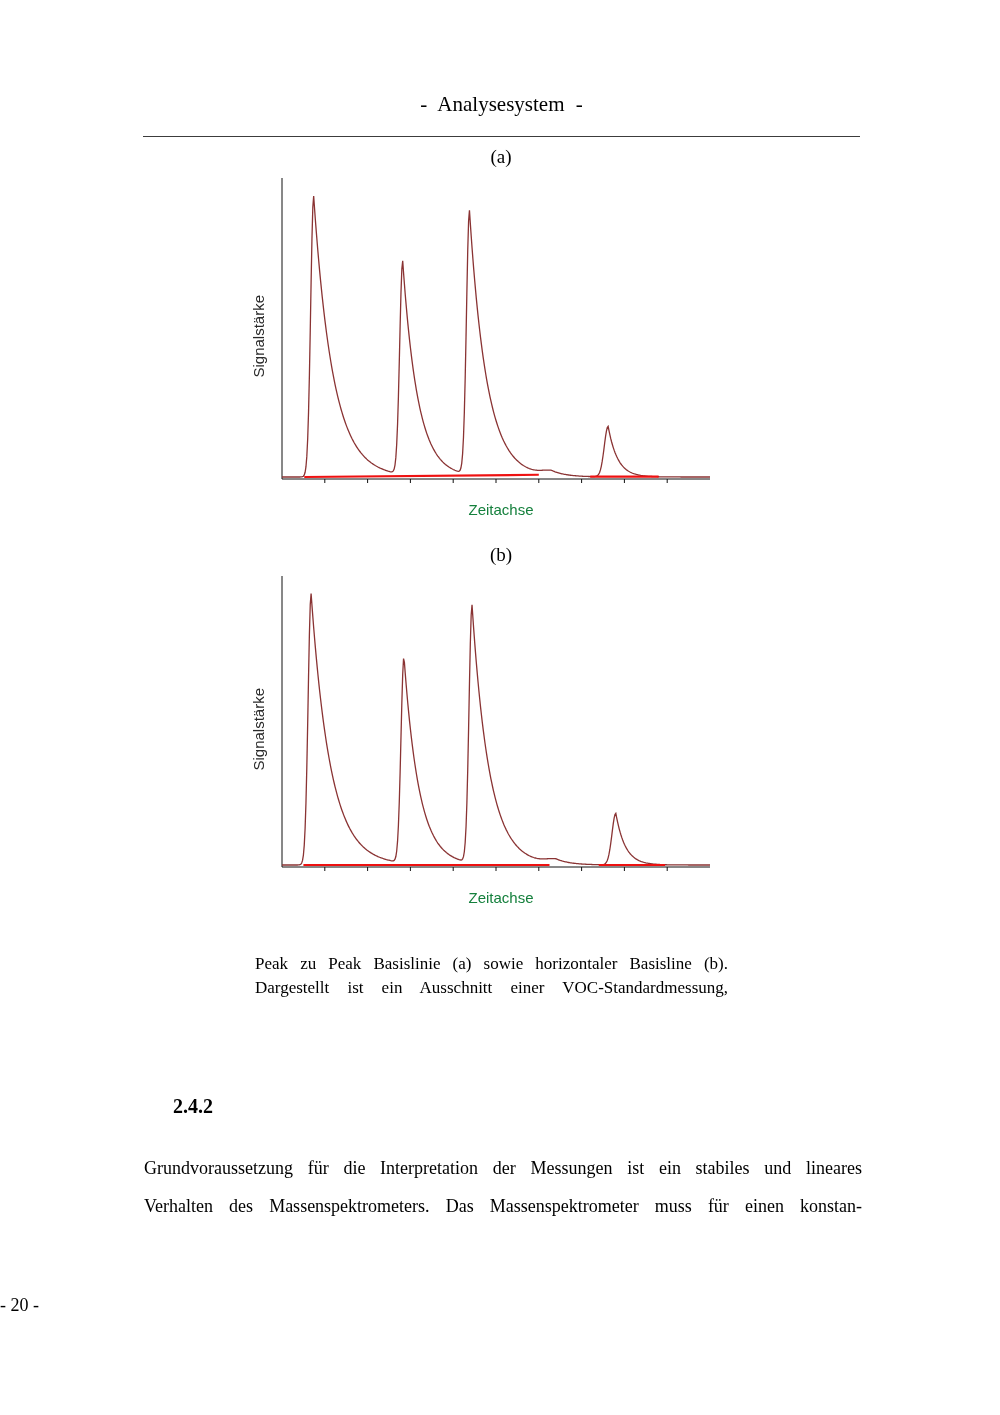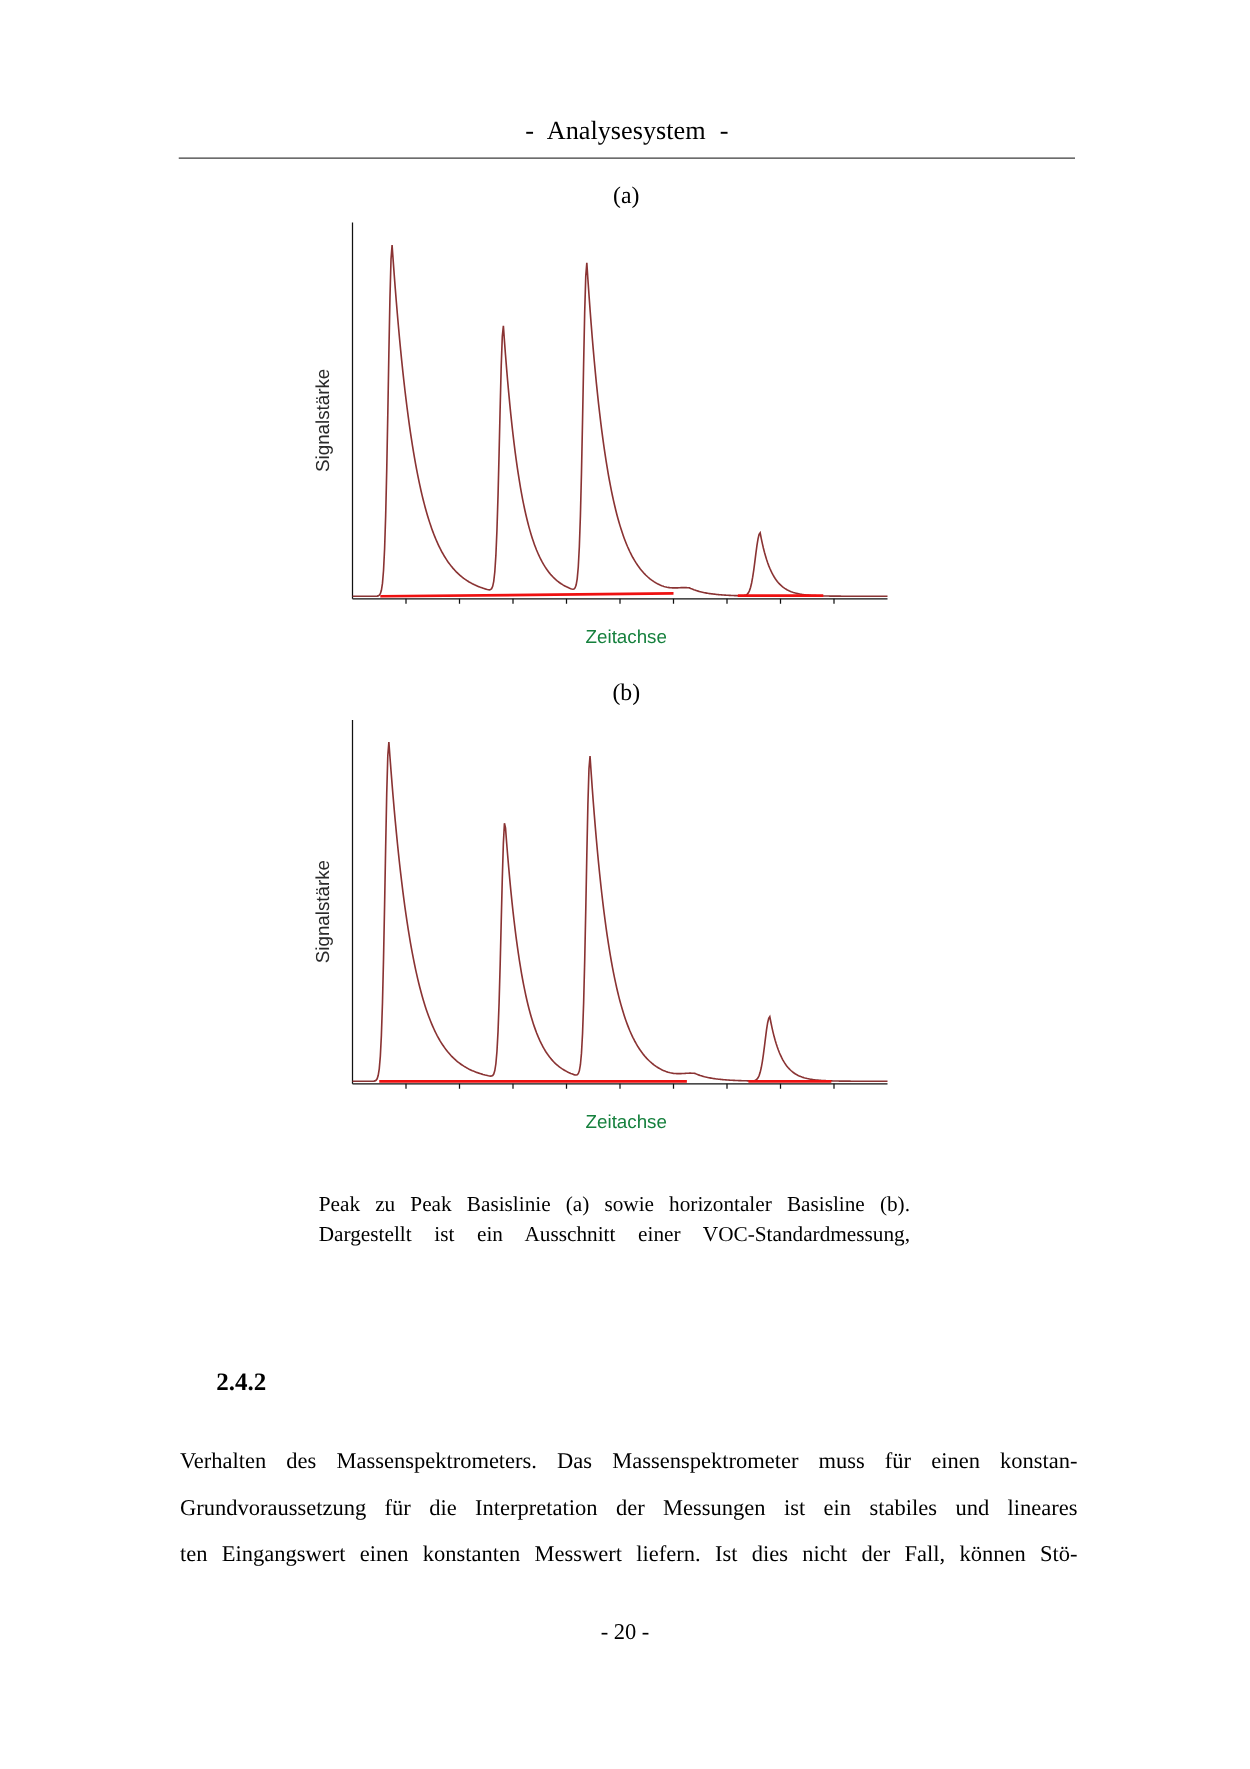--- a/index.html
+++ b/index.html
@@ -6,21 +6,21 @@
   html, body { background: #ffffff; }
   body {
     width: 1000px; height: 1415px;
     position: relative; overflow: hidden;
     font-family: "Liberation Serif", serif;
     color: #000;
   }
   .header {
     position: absolute; top: 92px; left: 143px; width: 717px;
     text-align: center; font-size: 21px; word-spacing: 6px;
-    padding-bottom: 9px; border-bottom: 1px solid #3c3c3c;
+    padding-bottom: 19px; border-bottom: 1px solid #3c3c3c;
   }
   .figure { position: absolute; top: 146px; left: 250px; width: 480px; }
   .panel-label { text-align: center; font-size: 19px; height: 22px; margin-left: 22px; }
   .panel-label.b { margin-top: 26px; }
   .chart-row { display: flex; align-items: center; margin-top: 6px; }
   .ylabel {
     writing-mode: vertical-rl; transform: rotate(180deg);
     font-family: "Liberation Sans", sans-serif; font-size: 15px; color: #2a2a2a;
     width: 22px; text-align: center;
   }
@@ -36,21 +36,21 @@
   .heading {
     position: absolute; top: 1095px; left: 145px;
     display: flex; gap: 30px; font-weight: bold; font-size: 20px; margin-left: 28px;
   }
   .bodytext {
     position: absolute; top: 1150px; left: 144px; width: 718px;
     font-size: 18px; line-height: 37.5px;
   }
   .pagenum {
     position: absolute; top: 1295px; left: 0; width: 1000px;
-    text-align: center; font-size: 18px;
+    font-size: 18px;
   }
   svg { display: block; }
 </style>
 </head>
 <body>
 
 <div class="header">-  Analysesystem  -</div>
 
 <div class="figure">
 
@@ -103,18 +103,17 @@
 <div class="caption">
   <div class="just">Peak zu Peak Basislinie (a) sowie horizontaler Basisline (b).</div>
   <div class="just">Dargestellt ist ein Ausschnitt einer VOC-Standardmessung,</div>
 </div>
 
 <div class="heading">
   <span>2.4.2</span>
 </div>
 
 <div class="bodytext">
+  <div class="just">Grundvoraussetzung für die Interpretation der Messungen ist ein stabiles und lineares</div>
   <div class="just">Verhalten des Massenspektrometers. Das Massenspektrometer muss für einen konstan-</div>
-  <div class="just">Grundvoraussetzung für die Interpretation der Messungen ist ein stabiles und lineares</div>
-  <div class="just">ten Eingangswert einen konstanten Messwert liefern. Ist dies nicht der Fall, können Stö-</div>
 </div>
 
 <div class="pagenum">- 20 -</div>
 
 </body></html>

